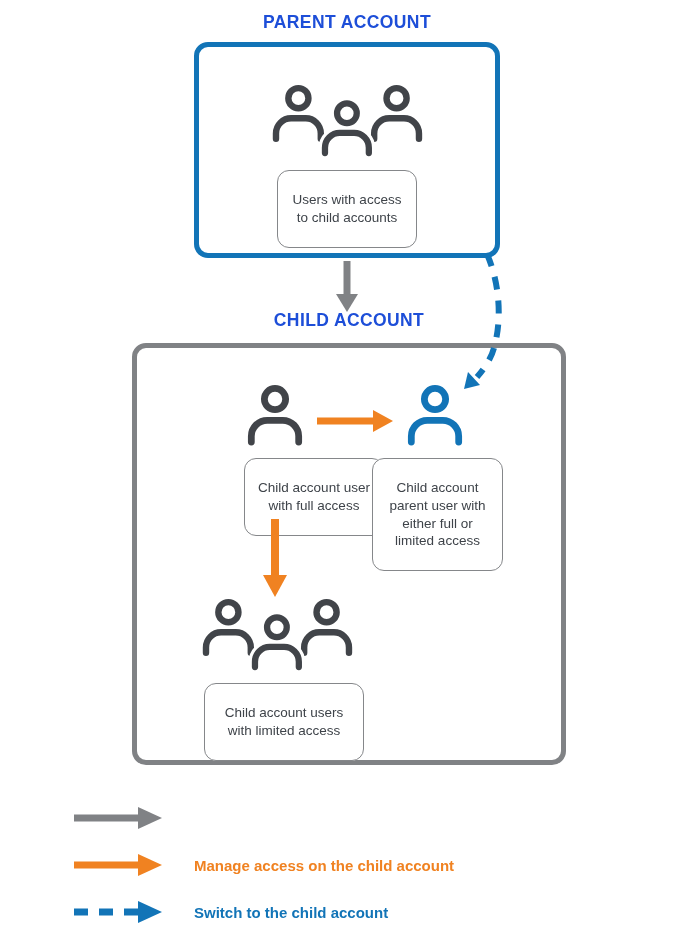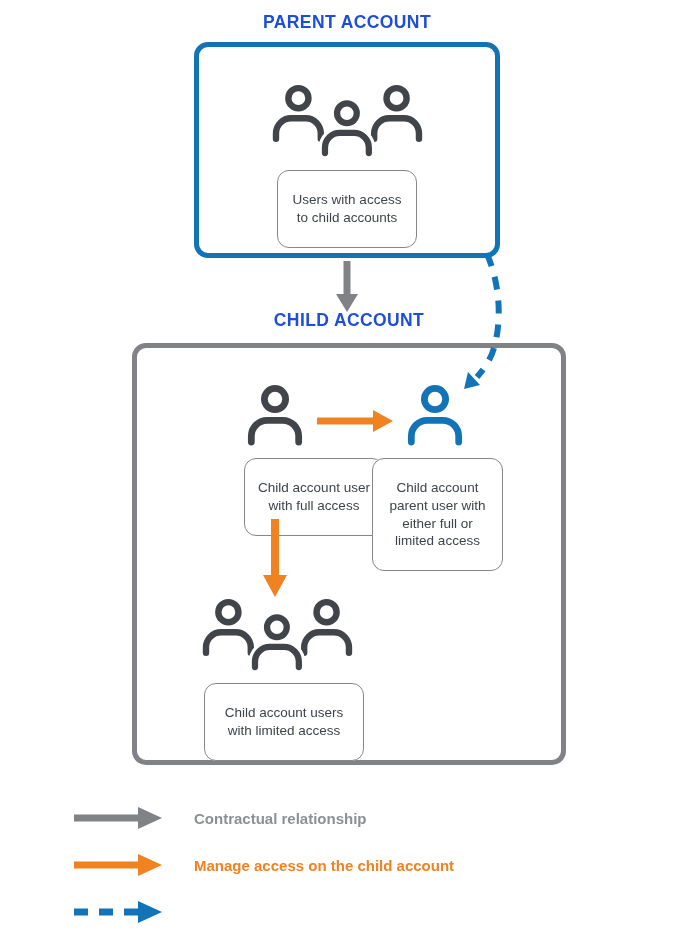--- a/index.html
+++ b/index.html
@@ -96,31 +96,31 @@
   </svg>
 
   <div class="abs pill" style="left:204px;top:683px;width:160px;">Child account users
 with limited access</div>
 
   <div class="abs legend-row" style="left:72px;top:805px;height:26px;">
     <svg width="92" height="26" viewBox="0 0 92 26">
       <line x1="2" y1="13" x2="68" y2="13" stroke="#808285" stroke-width="7"></line>
       <polygon points="66,2 66,24 90,13" fill="#808285"></polygon>
     </svg>
-    <span class="legend-label gray">Contractual relationship</span>
   </div>
 
   <div class="abs legend-row" style="left:72px;top:852px;height:26px;">
     <svg width="92" height="26" viewBox="0 0 92 26">
       <line x1="2" y1="13" x2="68" y2="13" stroke="#f08221" stroke-width="7"></line>
       <polygon points="66,2 66,24 90,13" fill="#f08221"></polygon>
     </svg>
     <span class="legend-label orange">Manage access on the child account</span>
   </div>
 
   <div class="abs legend-row" style="left:72px;top:899px;height:26px;">
     <svg width="92" height="26" viewBox="0 0 92 26">
       <line x1="2" y1="13" x2="66" y2="13" stroke="#1274b7" stroke-width="7" stroke-dasharray="14 11"></line>
       <polygon points="66,2 66,24 90,13" fill="#1274b7"></polygon>
     </svg>
+    <span class="legend-label blue">Switch to the child account</span>
   </div>
 
 </div>
 
 </body></html>

